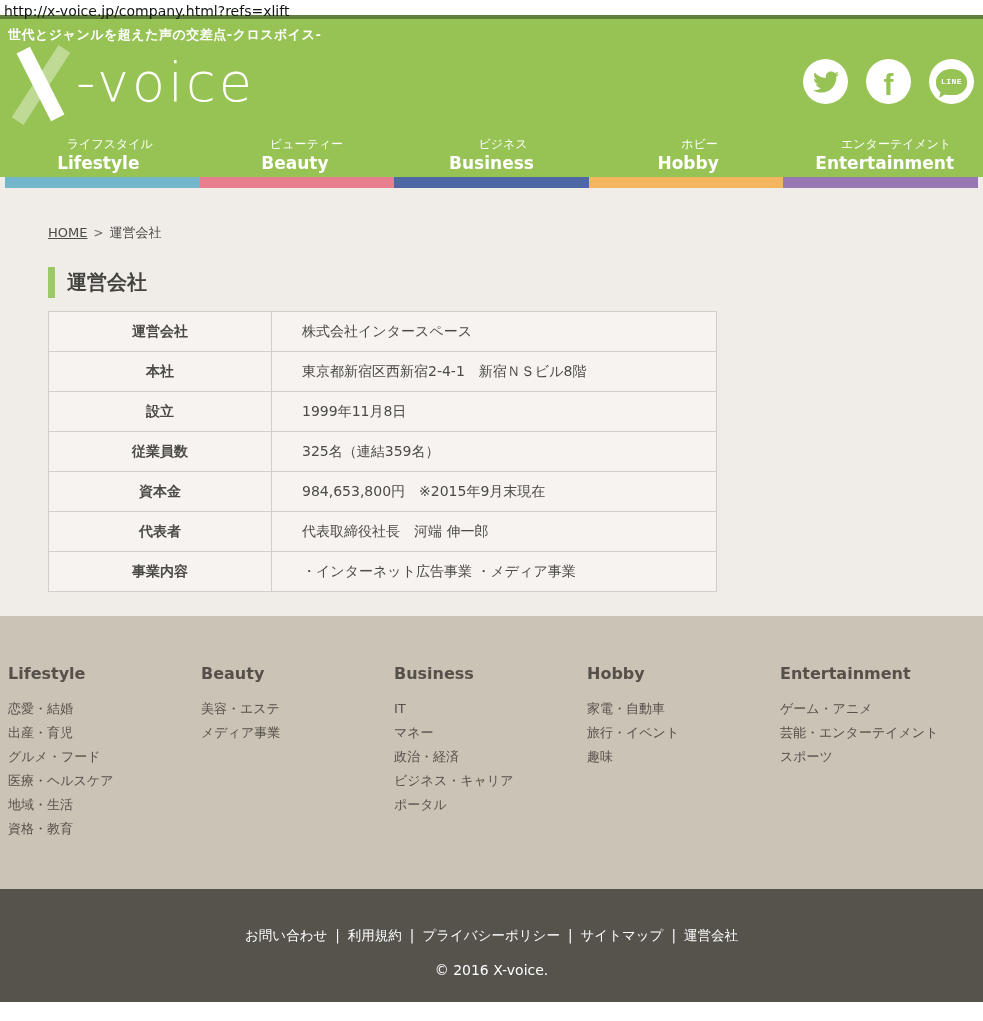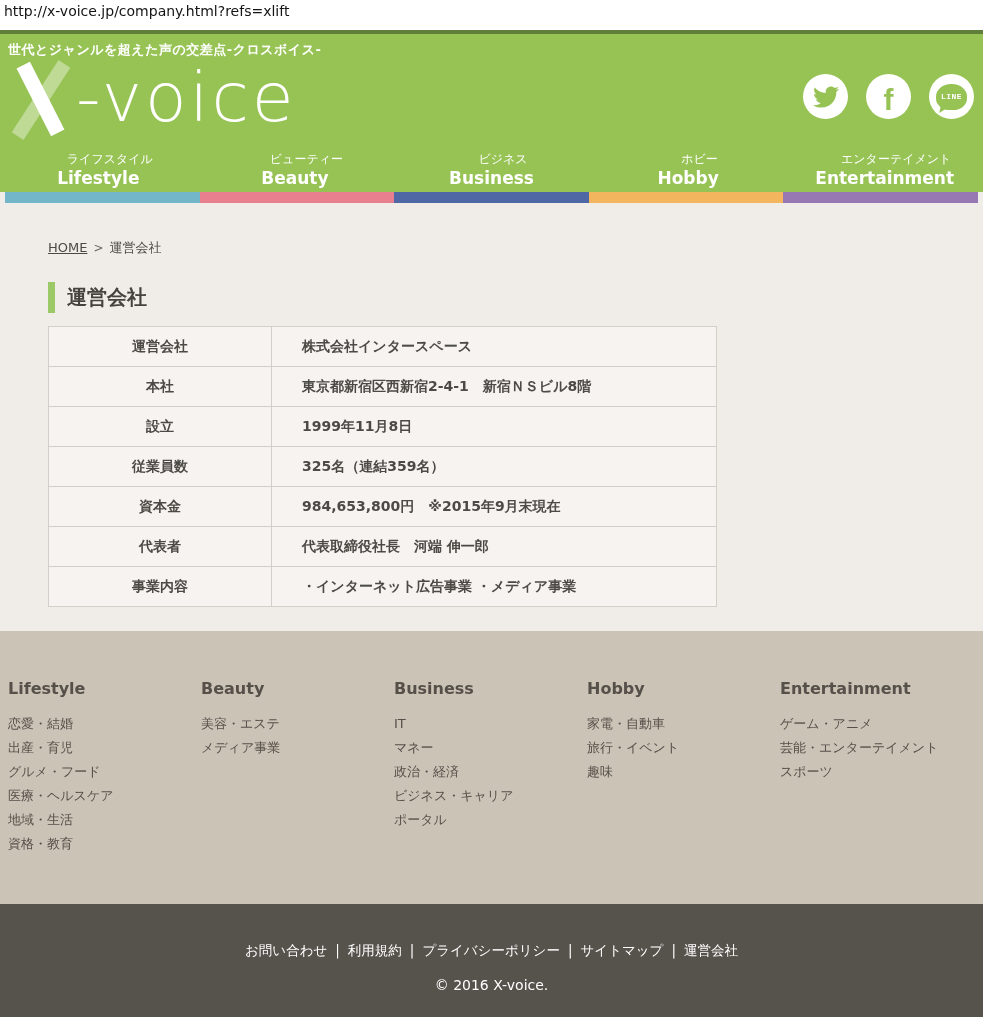--- a/index.html
+++ b/index.html
@@ -4,33 +4,33 @@
 <style>
   * { box-sizing: border-box; }
   html,body { margin:0; padding:0; }
   body {
     width:983px; height:1021px;
     font-family:"DejaVu Sans","Liberation Sans",sans-serif;
     background:#ffffff; overflow:hidden;
   }
 
   
-  .urlbar { height:30px; padding:3px 0 0 4px; font-size:14px; color:#141414; background:#ffffff; }
+  .urlbar { height:15px; padding:3px 0 0 4px; font-size:14px; color:#141414; background:#ffffff; }
 
   .green-line { height:4px; background:#5f7e3a; }
 
   
   .header { position:relative; background:#97c355; height:158px; }
   .tagline { position:absolute; top:7px; left:8px; color:#ffffff; font-weight:bold; font-size:13px; letter-spacing:0.5px; }
 
   .logo { position:absolute; top:28px; left:10px; height:72px; display:flex; align-items:center; cursor:pointer; }
   .logo-x { position:relative; width:62px; height:66px; margin-right:4px; }
   .logo-x .stroke-light { position:absolute; left:24px; top:-8px; width:14px; height:86px; background:rgba(255,255,255,0.38); transform:rotate(33deg); }
   .logo-x .stroke-white { position:absolute; left:23px; top:-4px; width:15px; height:76px; background:#ffffff; transform:rotate(-27deg); }
-  .logo-voice { font-size:68px; font-weight:200; color:#ffffff; letter-spacing:3px; line-height:66px;text-align:center; }
+  .logo-voice { font-size:54px; font-weight:200; color:#ffffff; letter-spacing:3px; line-height:66px;text-align:center; }
 
   .social { position:absolute; top:40px; right:9px; display:flex; gap:18px; }
   .icon-circle { width:45px; height:45px; border-radius:50%; background:#ffffff; display:flex; align-items:center; justify-content:center; cursor:pointer; }
   .fb-f { font-family:"Liberation Sans",sans-serif; font-weight:bold; font-size:30px; color:#97c355; line-height:1; margin-top:7px; }
   .line-bubble { position:relative; width:31px; height:26px; background:#97c355; border-radius:48% 48% 44% 44%; display:flex; align-items:center; justify-content:center;font-family:Liberation Mono, monospace; }
   .line-bubble:after { content:""; position:absolute; left:4px; bottom:-4px; width:0; height:0; border-style:solid; border-width:8px 8px 0 0; border-color:#97c355 transparent transparent transparent; transform:rotate(12deg); }
   .line-text { color:#ffffff; font-size:8px; font-weight:bold; letter-spacing:0.5px; }
 
   .nav { position:absolute; left:0; right:0; bottom:3px; display:flex; }
   .nav-item { flex:1; text-align:center; color:#ffffff; cursor:pointer; }
@@ -48,21 +48,21 @@
 
   
   .content { background:#f0ede9; height:428px;padding-left:40px; }
   .breadcrumb { padding:36px 0 0 8px; font-size:13px; color:#4c4a45; }
   .breadcrumb a { color:#4c4a45; text-decoration:underline; cursor:pointer; }
   .crumb-sep { margin:0 6px; color:#6b6862; font-size:12px; }
 
   .page-title { margin:25px 0 0 8px; font-size:20px; font-weight:bold; color:#45433e; border-left:7px solid #9cc968; padding:2px 0 2px 12px; }
 
   table.company { margin:13px 0 0 8px; border-collapse:collapse; width:669px; background:#f6f3f0; }
-  table.company th, table.company td { border:1px solid #d4cec8; height:40px; font-size:14px; color:#4c4a45; font-weight:bold; vertical-align:middle; }
+  table.company th, table.company td { border:1px solid #d4cec8; height:40px; font-size:14px; color:#4c4a45; font-weight:normal; vertical-align:middle; }
   table.company th { width:223px; text-align:center; font-weight:bold; }
   table.company td { padding-left:30px; }
 
   
   .beige-footer { background:#cbc3b6; height:273px; padding:48px 0 0 8px; display:flex; }
   .fcol { width:193px; }
   .fcol-title { font-size:16px; font-weight:bold; color:#56504a; margin-bottom:14px; }
   .fcol a { display:block; font-size:13px; line-height:24px; color:#56504a; text-decoration:none; cursor:pointer; }
 
   

